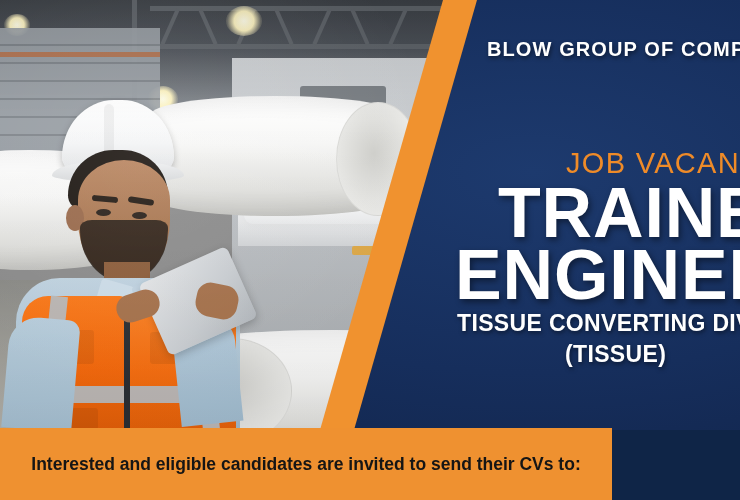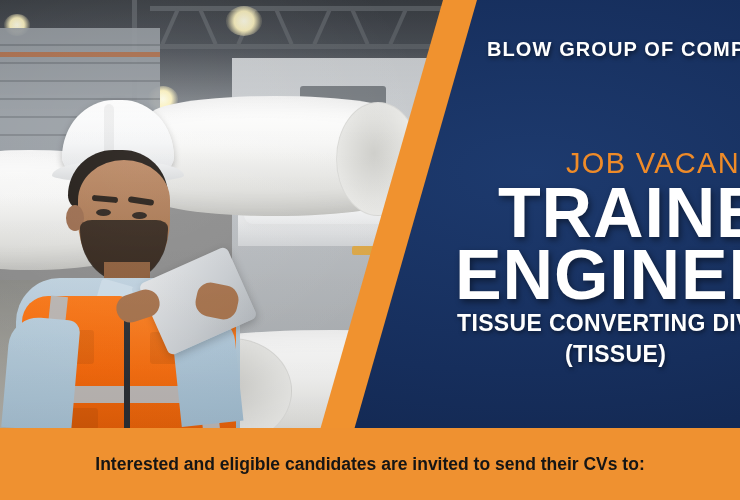--- a/index.html
+++ b/index.html
@@ -307,21 +307,21 @@
     color: #ffffff;
     white-space: nowrap;
     text-shadow: 1px 2px 4px rgba(0,0,0,.5);
   }
 
   
   .footer {
     position: absolute;
     left: 0;
     top: 428px;
-    width: 740px;
+    width: 612px;
     height: 72px;
     background: #ef9130;
     display: flex;
     flex-direction: column;
     align-items: center;
     justify-content: center;
     gap: 3px;
   }
   .footer-line1 {
     font-size: 17.5px;

